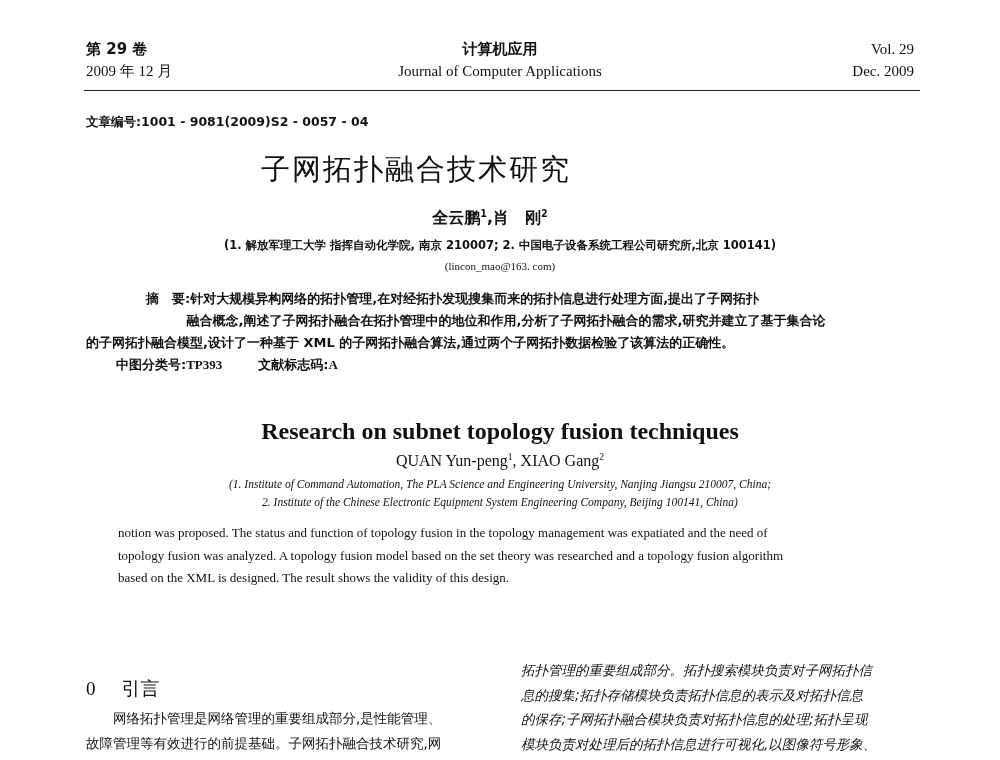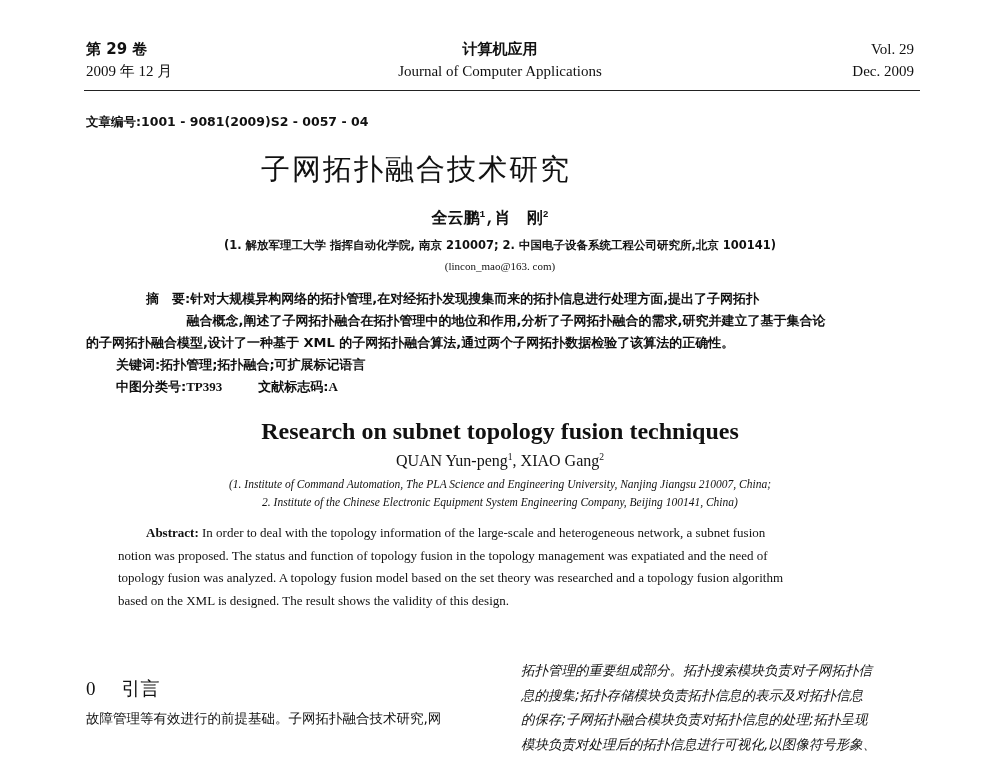--- a/index.html
+++ b/index.html
@@ -33,62 +33,59 @@
 <div class="abs cn hdr bold" style="left:0;width:1000px;top:38px;text-align:center;">计算机应用</div>
 <div class="abs serif hdr" style="left:0;width:1000px;top:60px;text-align:center;">Journal of Computer Applications</div>
 <div class="abs serif hdr" style="right:86px;top:38px;text-align:right;">Vol. 29</div>
 <div class="abs serif hdr" style="right:86px;top:60px;text-align:right;">Dec. 2009</div>
 <div class="hdr-rule"></div>
 
 <div class="abs cn bold" style="left:86px;top:114px;font-size:12.5px;">文章编号:1001 - 9081(2009)S2 - 0057 - 04</div>
 
 <div class="abs cn title-cn ctr" style="left:0;width:832px;top:150px;">子网拓扑融合技术研究</div>
 
-<div class="abs cn authors-cn ctr" style="left:0;width:980px;top:208px;font-family:Liberation Mono, monospace;">
+<div class="abs cn authors-cn ctr" style="left:0;width:980px;top:208px;">
   <span>全云鹏</span><sup>1</sup><span>,</span><span>肖　刚</span><sup>2</sup>
 </div>
 
 <div class="abs cn aff-cn ctr" style="left:0;width:1000px;top:238px;">(1. 解放军理工大学 指挥自动化学院, 南京 210007;  2. 中国电子设备系统工程公司研究所,北京 100141)</div>
 <div class="abs serif email ctr" style="left:0;width:1000px;top:260px;">(lincon_mao@163. com)</div>
 
 <div class="block cn abs-cn" style="left:86px;top:288px;width:840px;">
   <div style="white-space:nowrap;padding-left:60px;">
     <span>摘　要:</span><span>针对大规模异构网络的拓扑管理,在对经拓扑发现搜集而来的拓扑信息进行处理方面,提出了子网拓扑</span>
   </div>
   <div style="white-space:nowrap;text-align:center;">融合概念,阐述了子网拓扑融合在拓扑管理中的地位和作用,分析了子网拓扑融合的需求,研究并建立了基于集合论</div>
   <div style="white-space:nowrap;">的子网拓扑融合模型,设计了一种基于 XML 的子网拓扑融合算法,通过两个子网拓扑数据检验了该算法的正确性。</div>
-  <div style="white-space:nowrap;padding-left:30px;">关键词:拓扑管理;拓扑融合;可扩展标记语言</div>
   <div style="white-space:nowrap;padding-left:30px;">
     <span>中图分类号:</span><span class="serif">TP393</span><span style="display:inline-block;width:36px;"></span><span>文献标志码:</span><span class="serif">A</span>
   </div>
 </div>
 
 <div class="abs serif title-en ctr" style="left:0;width:1000px;top:418px;">Research on subnet topology fusion techniques</div>
 
 <div class="abs serif authors-en ctr" style="left:0;width:1000px;top:452px;">
   <span>QUAN Yun-peng</span><sup>1</sup><span>, </span><span>XIAO Gang</span><sup>2</sup>
 </div>
 
 <div class="abs serif aff-en ctr" style="left:0;width:1000px;top:478px;">(1. Institute of Command Automation, The PLA Science and Engineering University, Nanjing Jiangsu 210007,  China;</div>
 <div class="abs serif aff-en ctr" style="left:0;width:1000px;top:496px;">2. Institute of the Chinese Electronic Equipment System Engineering Company,  Beijing 100141,  China)</div>
 
 <div class="block serif abs-en" style="left:118px;top:522px;width:800px;">
-  <div style="white-space:nowrap;padding-left:28px;">
-    <span class="bold">Abstract:</span> <span>In order to deal with the topology information of the large-scale and heterogeneous network,  a subnet fusion</span>
-  </div>
   <div style="white-space:nowrap;">notion was proposed.  The status and function of topology fusion in the topology management was expatiated and the need of</div>
   <div style="white-space:nowrap;">topology fusion was analyzed.  A topology fusion model based on the set theory was researched and a topology fusion algorithm</div>
   <div style="white-space:nowrap;">based on the XML is designed.  The result shows the validity of this design.</div>
 </div>
 
 <div class="abs sec" style="left:86px;top:676px;">
   <span class="serif">0</span><span style="display:inline-block;width:26px;"></span><span class="cn">引言</span>
 </div>
 
 <div class="block cn body-cn" style="left:86px;top:706px;width:410px;">
+  <div style="white-space:nowrap;padding-left:27px;">网络拓扑管理是网络管理的重要组成部分,是性能管理、</div>
   <div style="white-space:nowrap;">故障管理等有效进行的前提基础。子网拓扑融合技术研究,网</div>
 </div>
 
 <div class="block cn body-cn" style="left:521px;top:658px;width:410px;font-style:italic;">
   <div style="white-space:nowrap;">拓扑管理的重要组成部分。拓扑搜索模块负责对子网拓扑信</div>
   <div style="white-space:nowrap;">息的搜集;拓扑存储模块负责拓扑信息的表示及对拓扑信息</div>
   <div style="white-space:nowrap;">的保存;子网拓扑融合模块负责对拓扑信息的处理;拓扑呈现</div>
   <div style="white-space:nowrap;">模块负责对处理后的拓扑信息进行可视化,以图像符号形象、</div>
 </div>
 

